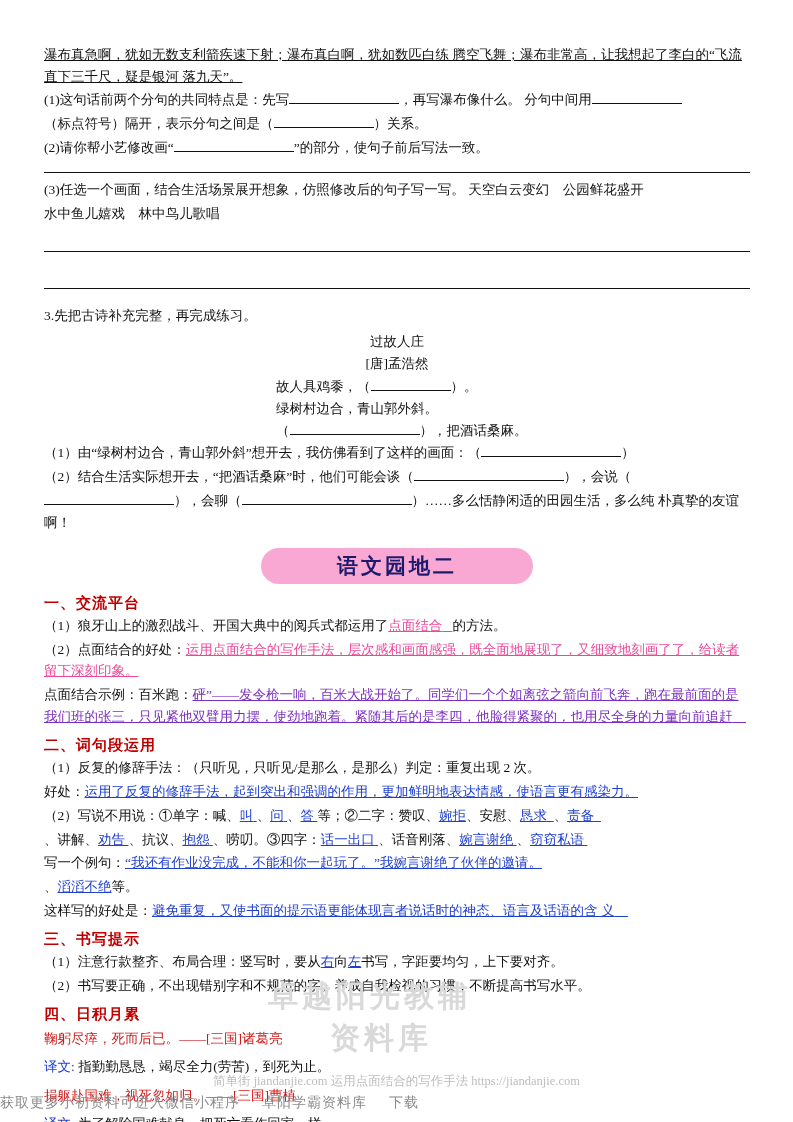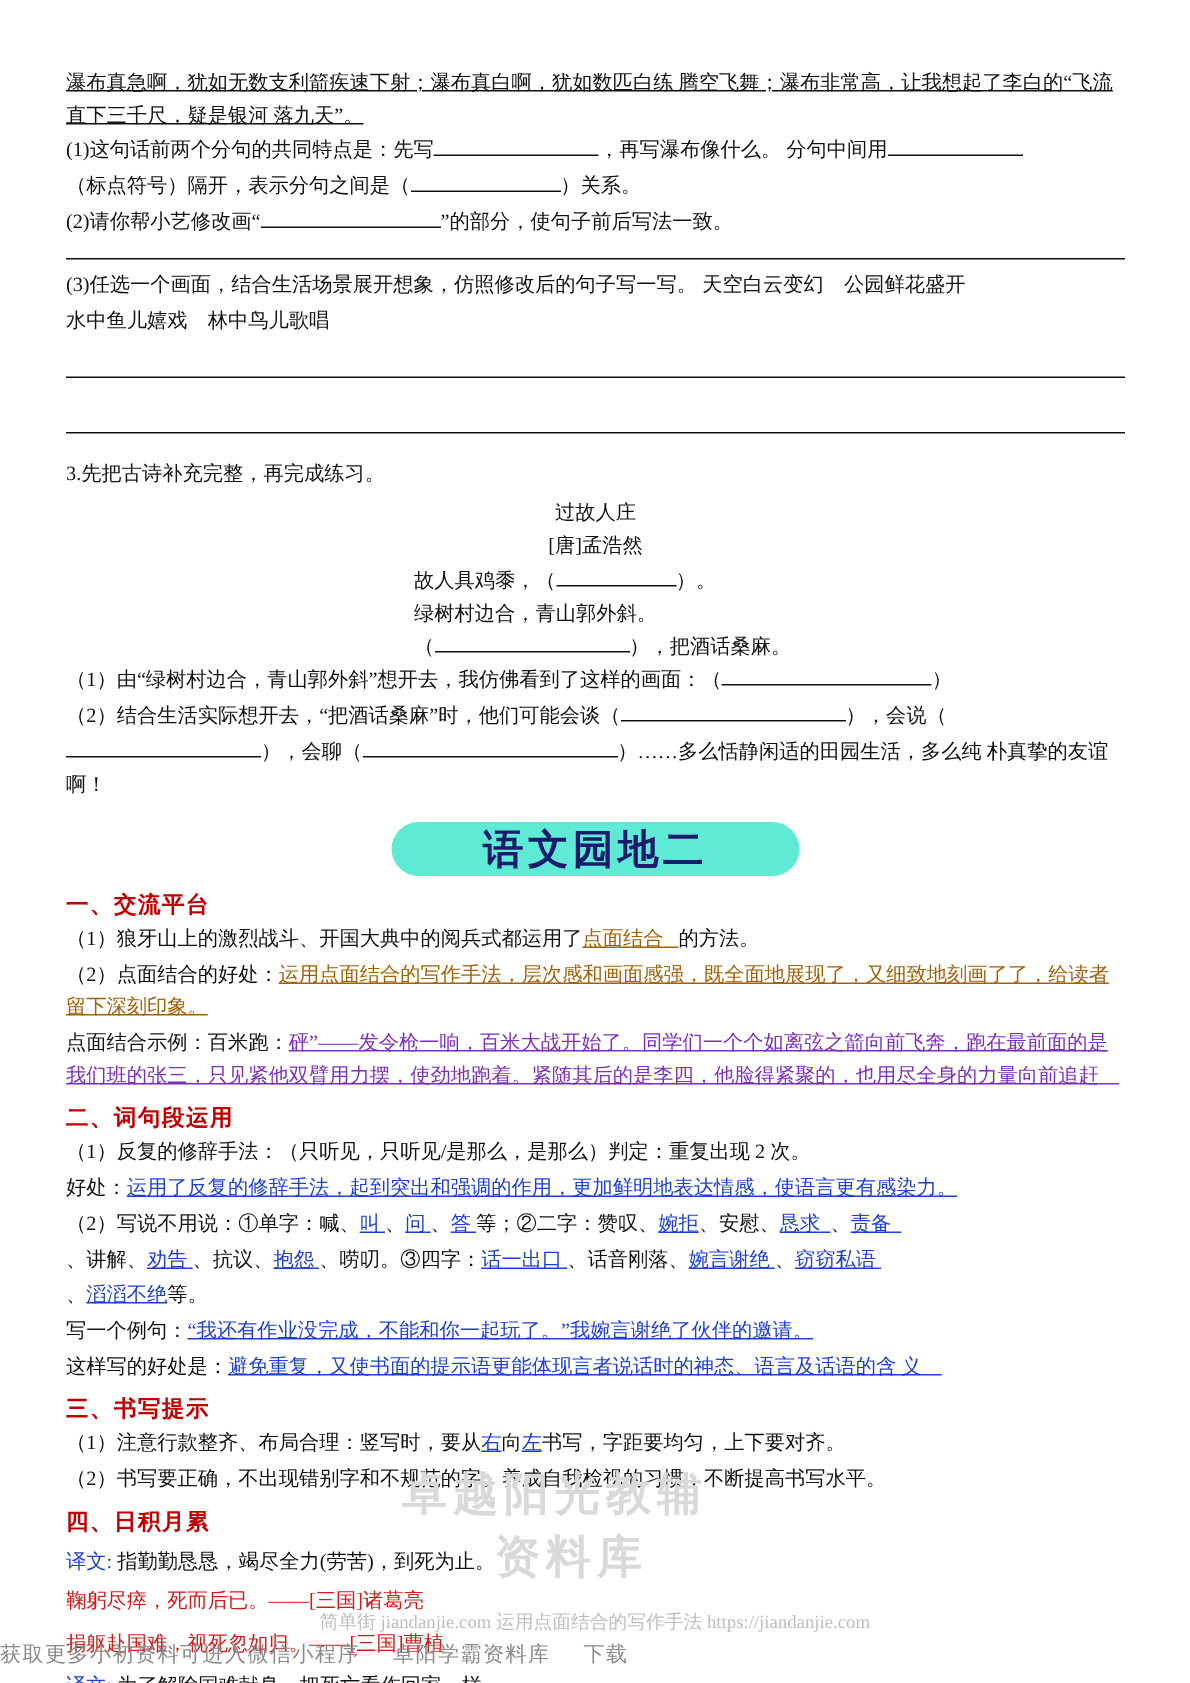--- a/index.html
+++ b/index.html
@@ -19,28 +19,28 @@
   .u{ text-decoration:underline; }
   .blank{display:inline-block;border-bottom:1px solid #111;vertical-align:baseline;}.b80{width:80px}.b90{width:90px}.b100{width:100px}
   .b110{width:110px}.b120{width:120px}.b130{width:130px}.b140{width:140px}.b150{width:150px}
   .b170{width:170px}
   .longline{border-bottom:1px solid #111;height:0;margin:14px 0 0 0;}
   
   .topPara{line-height:1.66;}
   
   .banner{
     margin:14px auto 10px auto;width:272px;height:36px;
-    background:#5eead4;border-radius:18px;
+    background:#f9a8d4;border-radius:18px;
     display:flex;align-items:center;justify-content:center;
-    color:#1b1b6e;font-size:27px;letter-spacing:3px;font-weight:bold;
+    color:#1b1b6e;font-size:21px;letter-spacing:3px;font-weight:bold;
     font-family:"Liberation Serif","DejaVu Serif",serif;
   }
   .sec{color:#c00000;font-weight:bold;font-size:15px;margin:8px 0 2px 0;letter-spacing:1px;}
   .red{color:#d01a1a;}
-  .redu{color:#a16207;text-decoration:underline;}
+  .redu{color:#ec4899;text-decoration:underline;}
   .blue{color:#1f3fd0;}
   .blueu{color:#1f3fd0;text-decoration:underline;}
   .purpleu{color:#7b2fbf;text-decoration:underline;}
   .center{text-align:center;}
   .poem{line-height:1.65;}
   .poemIndent{padding-left:232px;}
   
   .wm{
     position:absolute;color:#d9d9d9;font-weight:bold;pointer-events:none;
     font-family:Liberation Serif, serif;
@@ -130,42 +130,42 @@
     <p class="row">
       <span>好处：</span><span class="blueu">运用了反复的修辞手法，起到突出和强调的作用，更加鲜明地表达情感，使语言更有感染力。</span>
     </p>
     <p class="row">
       <span>（2）写说不用说：①单字：喊、</span><span class="blueu">叫</span><span class="blueu">&nbsp;</span><span>、</span><span class="blueu">问</span><span class="blueu">&nbsp;</span><span>、</span><span class="blueu">答</span><span class="blueu">&nbsp;</span><span>等；②二字：赞叹、</span><span class="blueu">婉拒</span><span>、安慰、</span><span class="blueu">恳求</span><span class="blueu">&nbsp;&nbsp;</span><span>、</span><span class="blueu">责备</span><span class="blueu">&nbsp;&nbsp;</span>
     </p>
     <p class="row">
       <span>、</span><span>讲解、</span><span class="blueu">劝告</span><span class="blueu">&nbsp;</span><span>、抗议、</span><span class="blueu">抱怨</span><span class="blueu">&nbsp;</span><span>、唠叨。③四字：</span><span class="blueu">话一出口</span><span class="blueu">&nbsp;</span><span>、话音刚落、</span><span class="blueu">婉言谢绝</span><span class="blueu">&nbsp;</span><span>、</span><span class="blueu">窃窃私语</span><span class="blueu">&nbsp;</span>
     </p>
     <p class="row">
-      <span>、</span><span class="blueu">滔滔不绝</span><span>等。</span>
+      <span>写一个例句：</span><span class="blueu">“我还有作业没完成，不能和你一起玩了。”我婉言谢绝了伙伴的邀请。</span>
     </p>
     <p class="row">
-      <span>写一个例句：</span><span class="blueu">“我还有作业没完成，不能和你一起玩了。”我婉言谢绝了伙伴的邀请。</span>
+      <span>、</span><span class="blueu">滔滔不绝</span><span>等。</span>
     </p>
     <p class="row">
       <span>这样写的好处是：</span><span class="blueu">避免重复，又使书面的提示语更能体现言者说话时的神态、语言及话语的含 义</span><span class="blueu">&nbsp;&nbsp;&nbsp;&nbsp;</span>
     </p>
 
     <div class="sec">三、书写提示</div>
     <p class="row">
       <span>（1）注意行款整齐、布局合理：竖写时，要从</span><span class="blueu">右</span><span>向</span><span class="blueu">左</span><span>书写，字距要均匀，上下要对齐。</span>
     </p>
     <p class="row">（2）书写要正确，不出现错别字和不规范的字。养成自我检视的习惯，不断提高书写水平。</p>
 
     <div class="sec">四、日积月累</div>
+    <p class="row" style="margin-top:4px">
+      <span class="red">鞠躬尽瘁，死而后已。——[三国]诸葛亮</span>
+    </p>
     <p class="row" style="margin-top:6px">
       <span class="blue">译文:</span>
       <span>指勤勤恳恳，竭尽全力(劳苦)，到死为止。</span>
-    </p>
-    <p class="row" style="margin-top:4px">
-      <span class="red">鞠躬尽瘁，死而后已。——[三国]诸葛亮</span>
     </p>
     <p class="row" style="margin-top:8px">
       <span class="red">捐躯赴国难，视死忽如归。——[三国]曹植</span>
     </p>
     <p class="row" style="margin-top:6px">
       <span class="blue">译文:</span>
       <span>为了解除国难献身，把死亡看作回家一样。</span>
     </p>
 
   </div>

